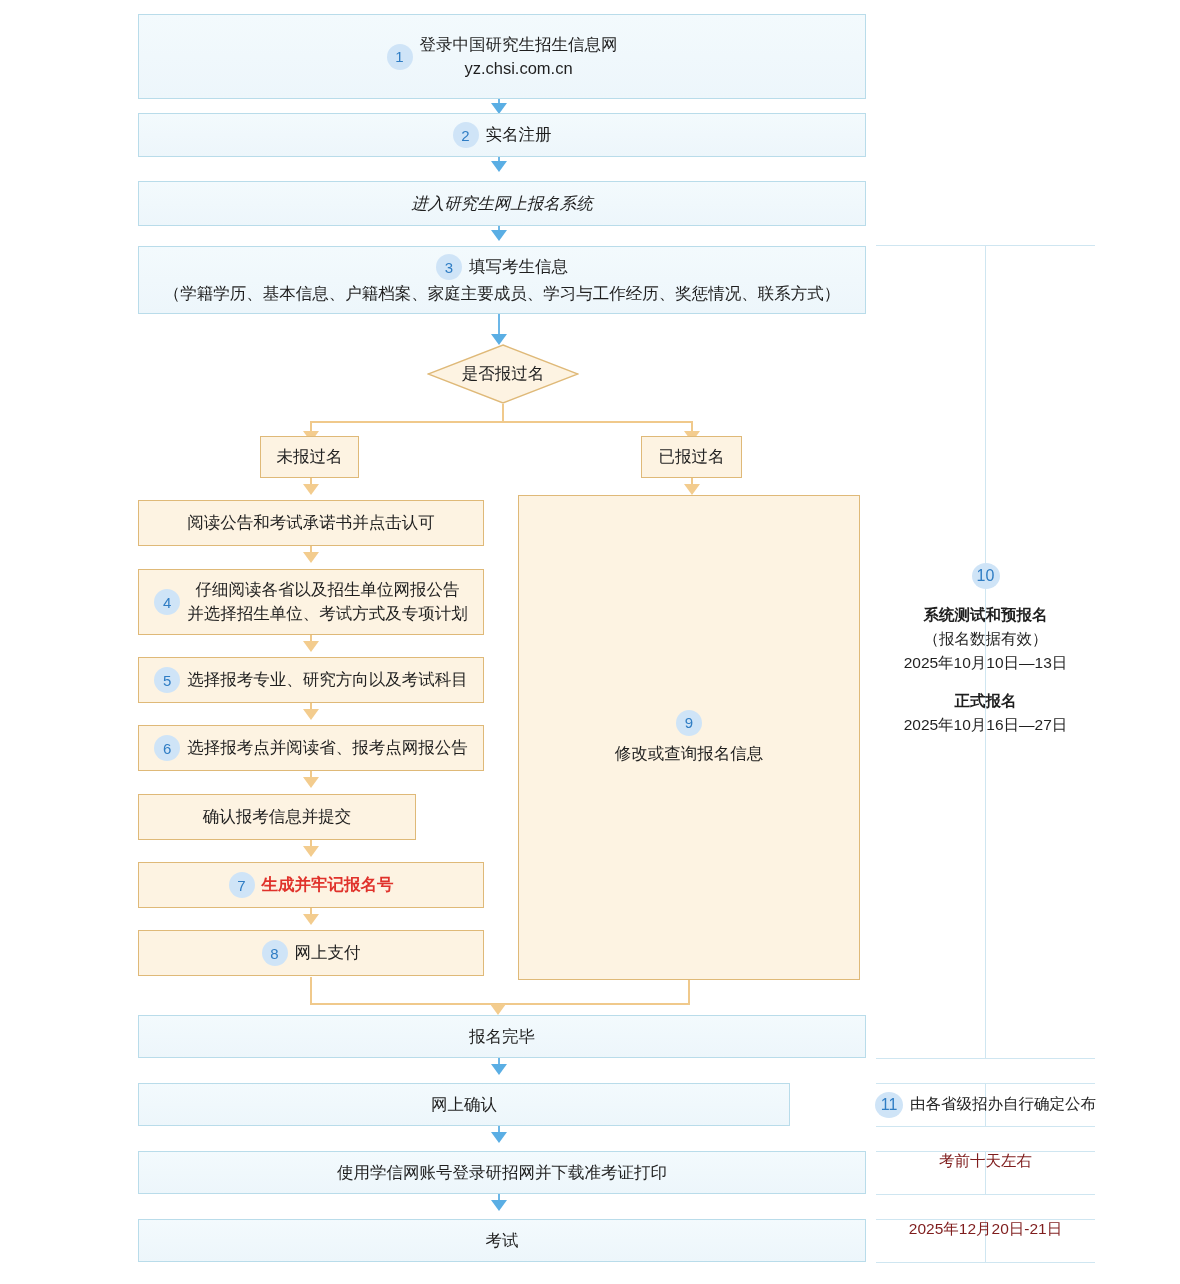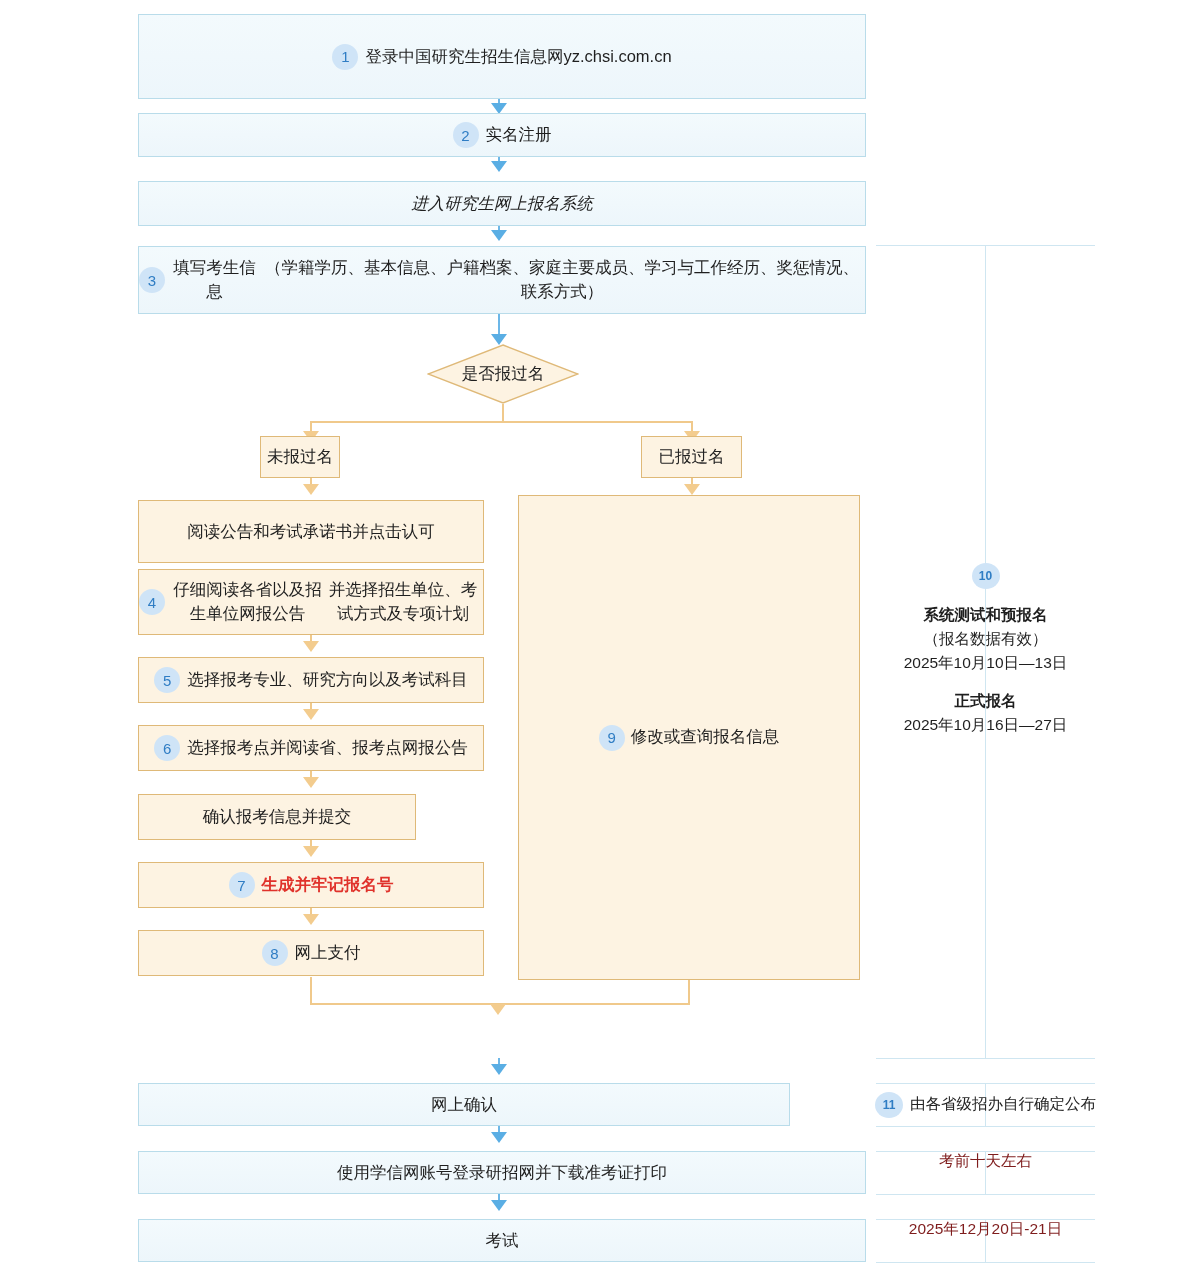--- a/index.html
+++ b/index.html
@@ -44,39 +44,40 @@
     font-size:16.5px;
   }
   .node-inner{
     display:flex;
     align-items:center;
     justify-content:center;
     gap:7px;
   }
   .node-lines{
     display:flex;
-    flex-direction:row;
+    flex-direction:column;
+    align-items:center;
     justify-content:center;
   }
 
   
   .badge{
     display:inline-flex;
     align-items:center;
     justify-content:center;
     width:26px;height:26px;
     flex:0 0 26px;
     border-radius:50%;
     background:#cfe4f7;
     color:#2f7dc4;
     font-size:15px;
     line-height:1;
     letter-spacing:0;
   }
-  .badge.wide{width:28px;flex-basis:28px;font-size:12px;font-weight:bold;}
+  .badge.wide{width:28px;flex-basis:28px;font-size:16px;}
 
   
   .diamond-wrap{position:absolute;}
   .diamond-shape{
     position:absolute;
     left:0;top:0;
     width:100%;height:100%;
   }
   .diamond-label{
     position:absolute;
@@ -252,28 +253,28 @@
     </div>
   </div>
 
   <div class="diamond-wrap" style="left:427px;top:344px;width:152px;height:60px;">
     <svg class="diamond-shape" viewBox="0 0 152 60" preserveAspectRatio="none">
       <polygon points="76,1 151,30 76,59 1,30" fill="#fdf3e2" stroke="#dfb978" stroke-width="1.4"></polygon>
     </svg>
     <div class="diamond-label">是否报过名</div>
   </div>
 
-  <div class="node small-orange" style="left:260px;top:436px;width:80px;height:42px;">
+  <div class="node small-orange" style="left:260px;top:436px;width:99px;height:42px;">
     <span>未报过名</span>
   </div>
   <div class="node small-orange" style="left:641px;top:436px;width:101px;height:42px;">
     <span>已报过名</span>
   </div>
 
-  <div class="node orange-box" style="left:138px;top:500px;width:346px;height:63px;">
+  <div class="node orange-box" style="left:138px;top:500px;width:346px;height:46px;">
     <div class="node-inner">
       <span>阅读公告和考试承诺书并点击认可</span>
     </div>
   </div>
 
   <div class="node orange-box" style="left:138px;top:569px;width:346px;height:66px;">
     <div class="node-inner" style="align-items:center;">
       <span class="badge">4</span>
       <span class="node-lines">
         <span>仔细阅读各省以及招生单位网报公告</span>
@@ -316,20 +317,23 @@
     </div>
   </div>
 
   <div class="node orange-box" style="left:518px;top:495px;width:342px;height:485px;">
     <div class="node-lines" style="gap:6px;">
       <span class="badge">9</span>
       <span>修改或查询报名信息</span>
     </div>
   </div>
 
+  <div class="node blue-box" style="left:138px;top:1015px;width:728px;height:43px;">
+    <span>报名完毕</span>
+  </div>
   <div class="node blue-box" style="left:138px;top:1083px;width:652px;height:43px;">
     <span>网上确认</span>
   </div>
   <div class="node blue-box" style="left:138px;top:1151px;width:728px;height:43px;">
     <span>使用学信网账号登录研招网并下载准考证打印</span>
   </div>
   <div class="node blue-box" style="left:138px;top:1219px;width:728px;height:43px;">
     <span>考试</span>
   </div>
 

